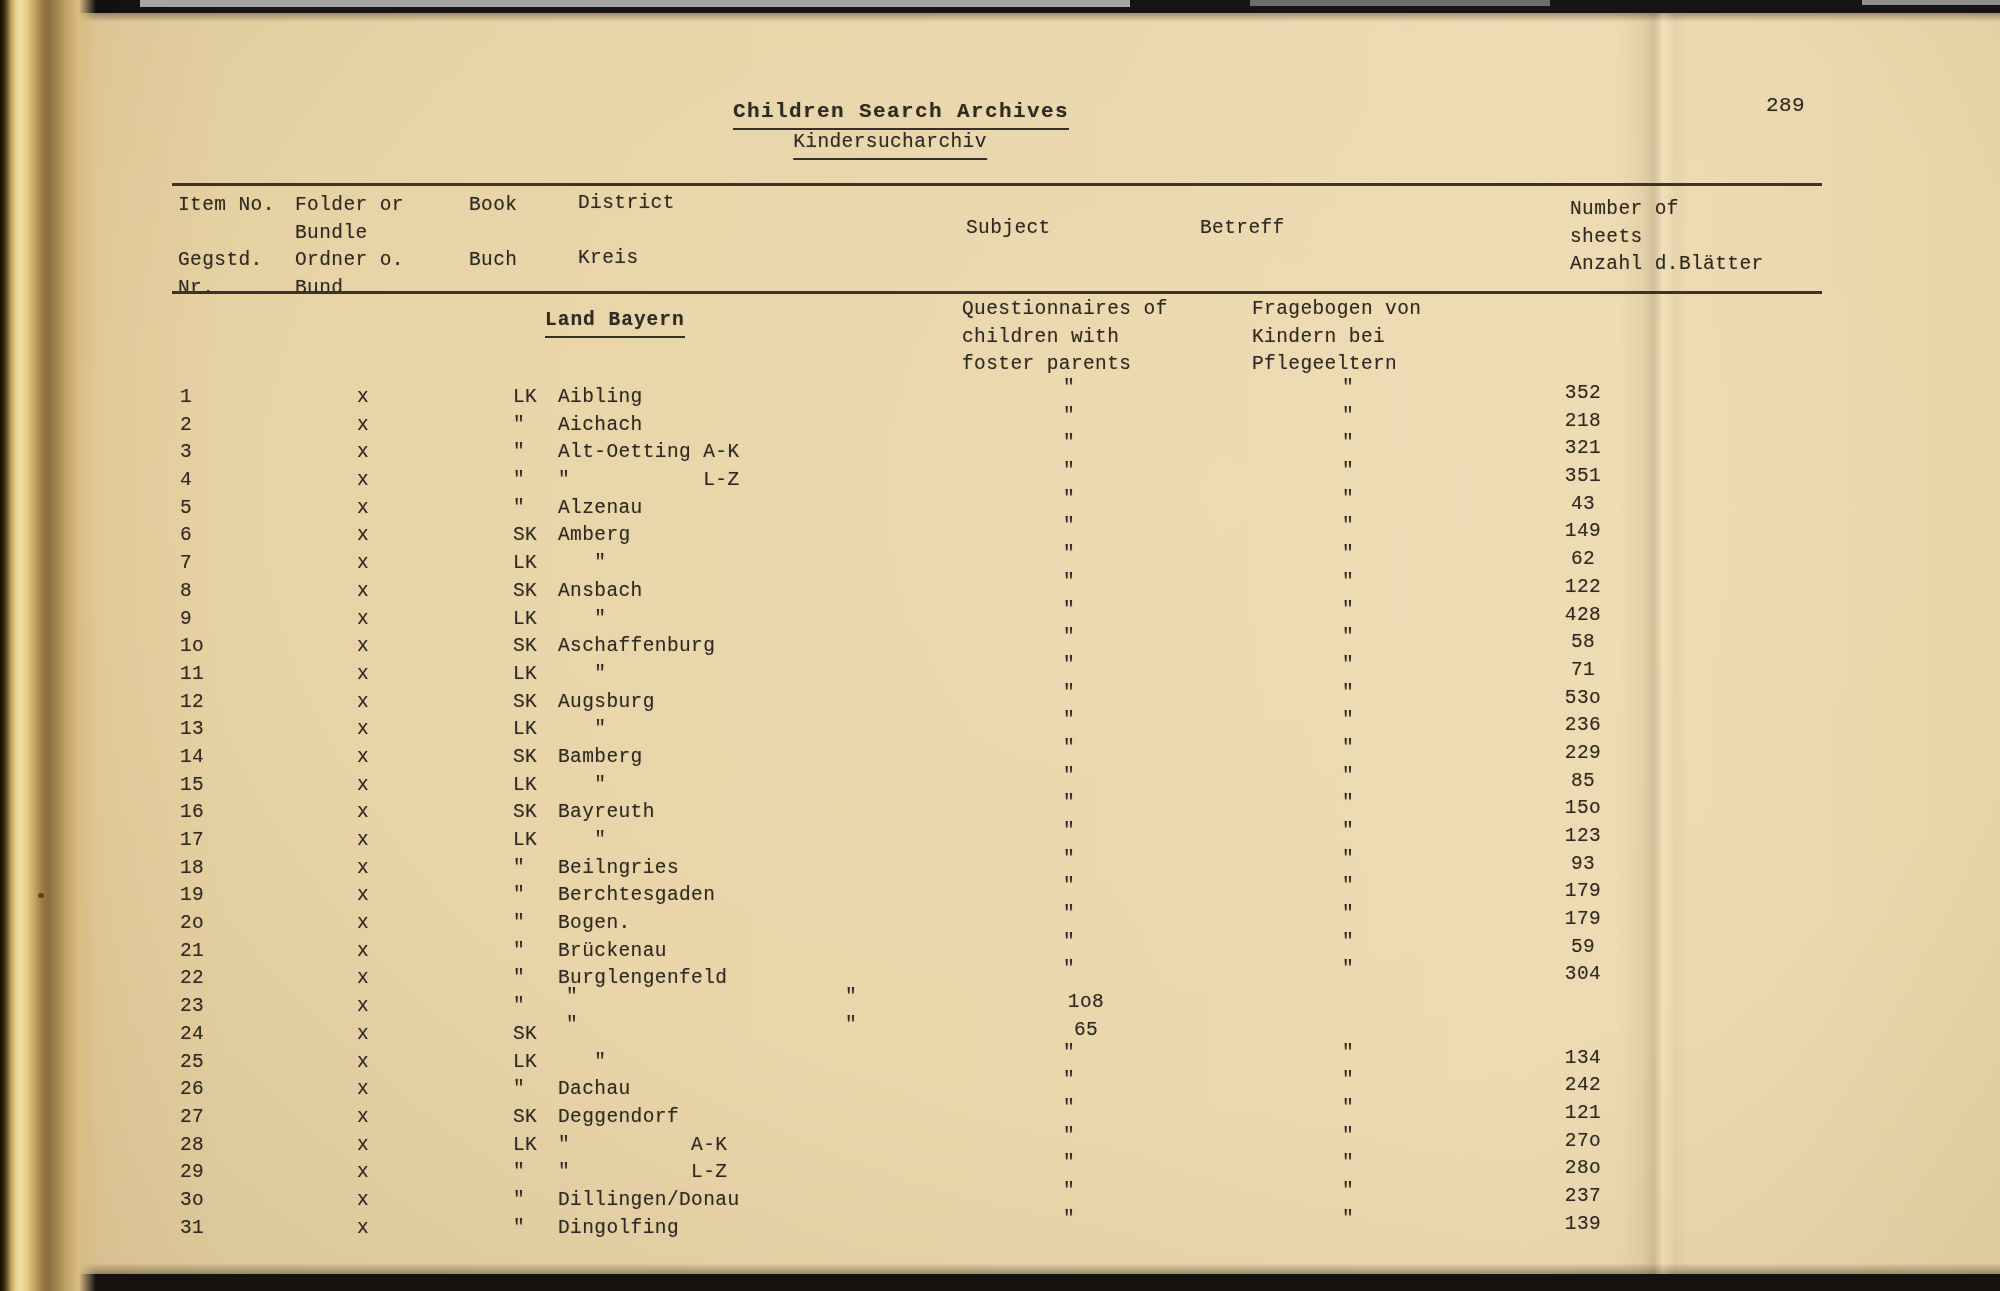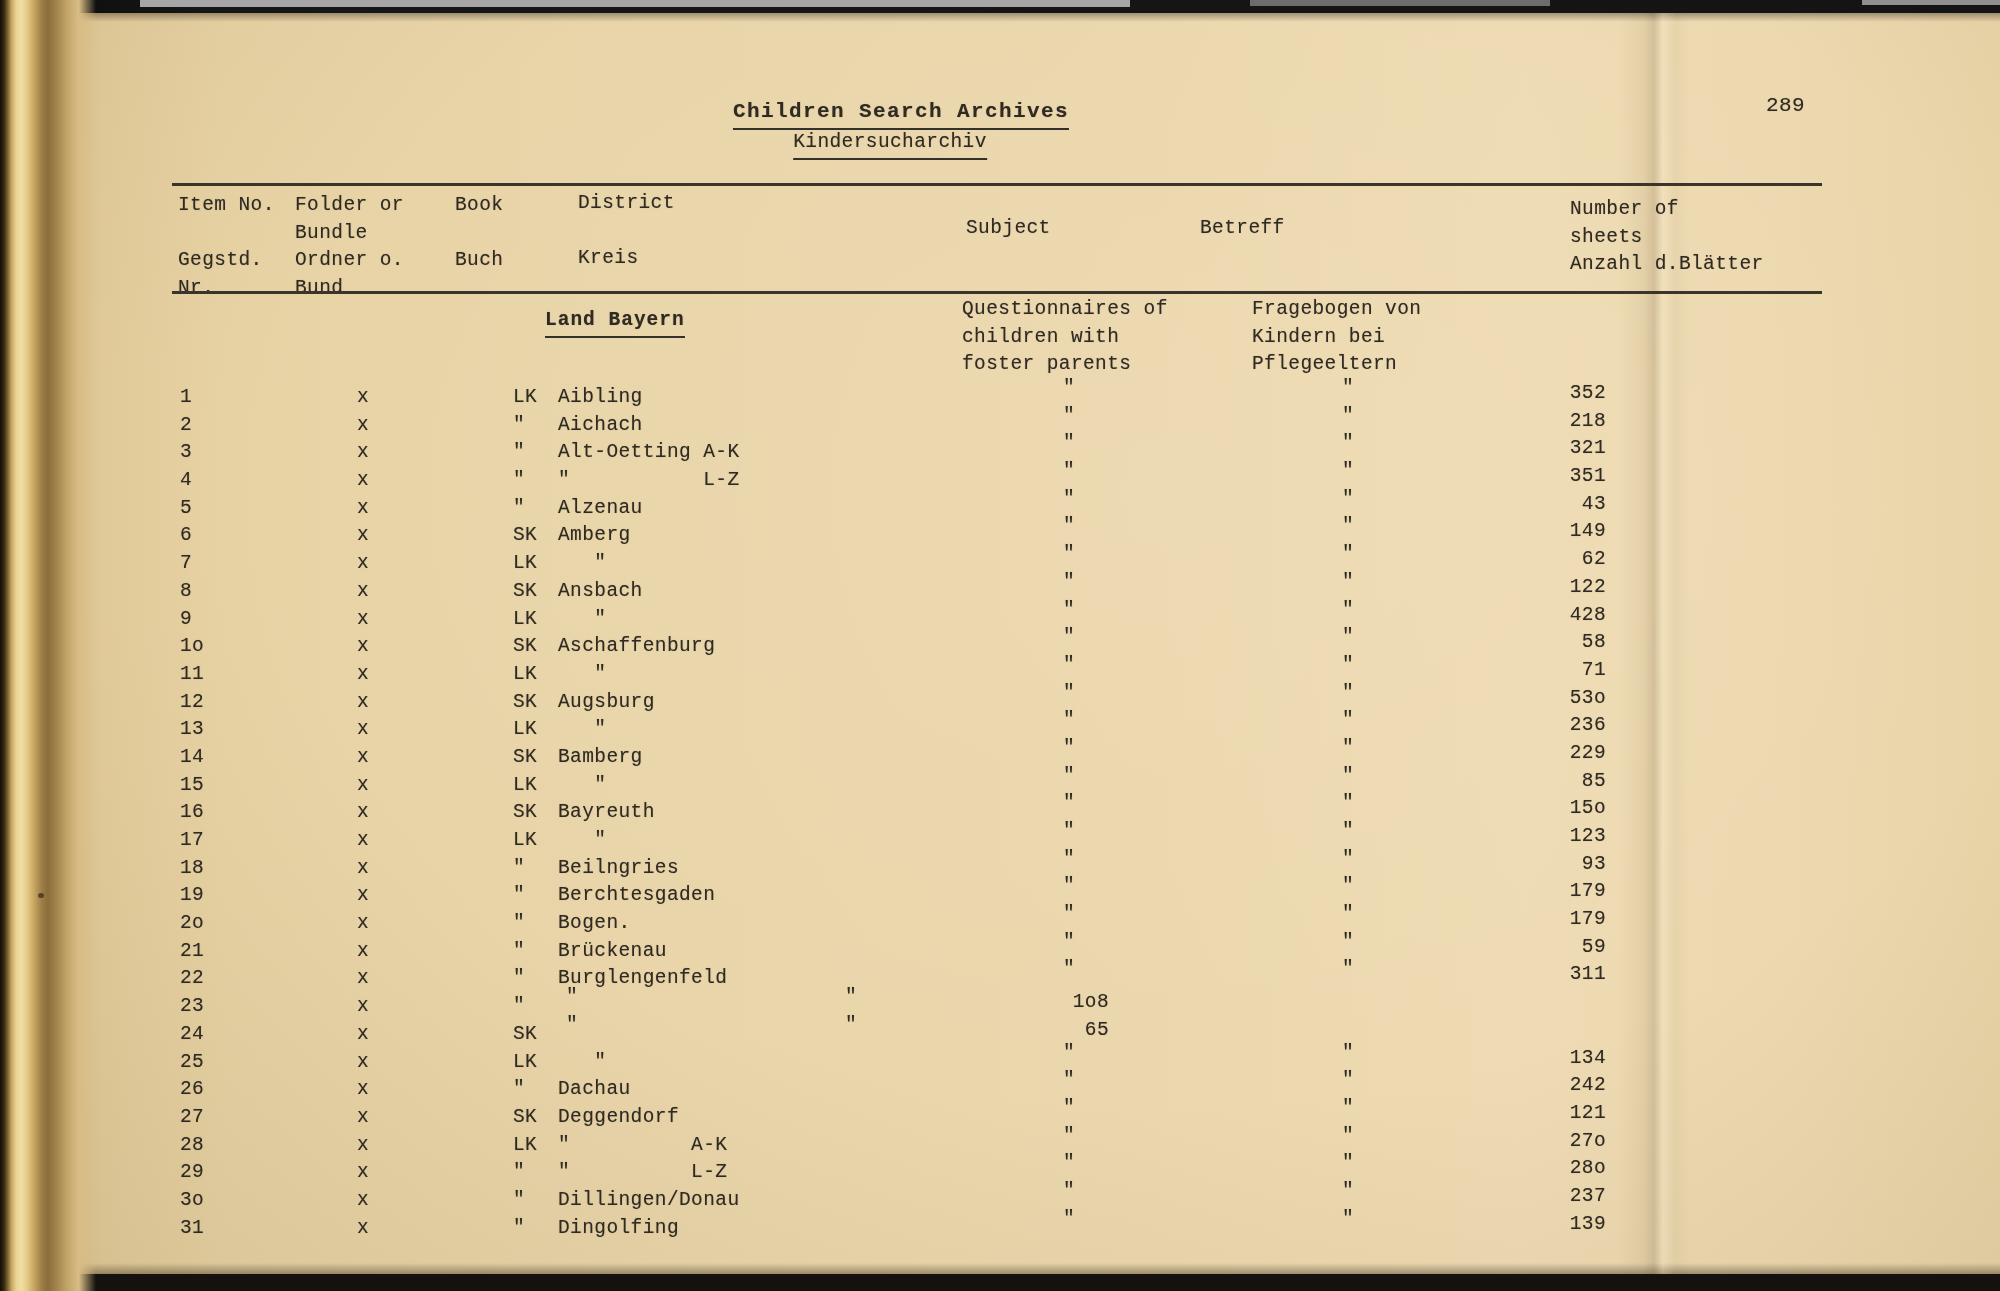--- a/index.html
+++ b/index.html
@@ -39,39 +39,39 @@
   
   .tw{position:absolute;font-size:19.5px;letter-spacing:0.4px;white-space:pre-line;line-height:27.5px;text-shadow:0 0 1px rgba(47,42,34,0.35);}
   .page-number{left:1766px;top:92px;font-size:21px;}
   .title{left:901px;top:98px;transform:translateX(-50%);font-weight:bold;font-size:21px;letter-spacing:1.4px;border-bottom:2.5px solid #34302a;padding-bottom:2px;white-space:pre;}
   .subtitle{left:890px;top:129px;transform:translateX(-50%);font-size:19.5px;border-bottom:2px solid #34302a;padding-bottom:1px;white-space:pre;}
   .rule{position:absolute;height:3px;background:#3b342a;}
   .rule-top{left:172px;top:183px;width:1650px;}
   .rule-mid{left:172px;top:291px;width:1650px;}
   .h-item{left:178px;top:192px;}
   .h-folder{left:295px;top:192px;}
-  .h-book{left:455px;top:192px;}
+  .h-book{left:469px;top:192px;}
   .h-district{left:578px;top:190px;}
   .h-subject{left:966px;top:215px;}
   .h-betreff{left:1200px;top:215px;}
   .h-sheets{left:1570px;top:196px;}
   .section-heading{left:545px;top:307px;font-weight:bold;letter-spacing:1px;border-bottom:2px solid #34302a;padding-bottom:1px;white-space:pre;}
   .subject-desc{left:962px;top:296px;}
   .betreff-desc{left:1252px;top:296px;}
   
   .tbody{position:absolute;left:178px;top:386px;}
   .row{display:flex;height:27.7px;align-items:flex-start;font-size:19.5px;letter-spacing:0.4px;text-shadow:0 0 1px rgba(47,42,34,0.35);}
   .c{display:block;white-space:pre;box-sizing:border-box;}
   .c-item{width:177px;padding-left:2px;}
   .c-folder{width:158px;padding-left:2px;}
   .c-book{width:45px;}
   .c-district{width:497px;}
   .c-subject{width:283px;padding-left:8px;position:relative;top:-9px;}
   .c-betreff{width:222px;padding-left:4px;position:relative;top:-9px;}
-  .c-sheets{width:46px;text-align:right;position:relative;top:-4px;}
+  .c-sheets{width:46px;text-align:center;position:relative;top:-4px;}
 </style>
 </head>
 <body>
 
 <div class="scan">
   <div class="top-strip"></div>
   <div class="top-band1"></div>
   <div class="top-band2"></div>
   <div class="top-band3"></div>
   <div class="bottom-strip"></div>
@@ -330,21 +330,21 @@
     <span class="c c-sheets">59</span>
   </div>
 
   <div class="row">
     <span class="c c-item">22</span>
     <span class="c c-folder">x</span>
     <span class="c c-book">"</span>
     <span class="c c-district">Burglengenfeld</span>
     <span class="c c-subject">"</span>
     <span class="c c-betreff">"</span>
-    <span class="c c-sheets">311</span>
+    <span class="c c-sheets">304</span>
   </div>
 
   <div class="row">
     <span class="c c-item">23</span>
     <span class="c c-folder">x</span>
     <span class="c c-book">"</span>
     <span class="c c-subject">"</span>
     <span class="c c-betreff">"</span>
     <span class="c c-sheets">1o8</span>
   </div>

